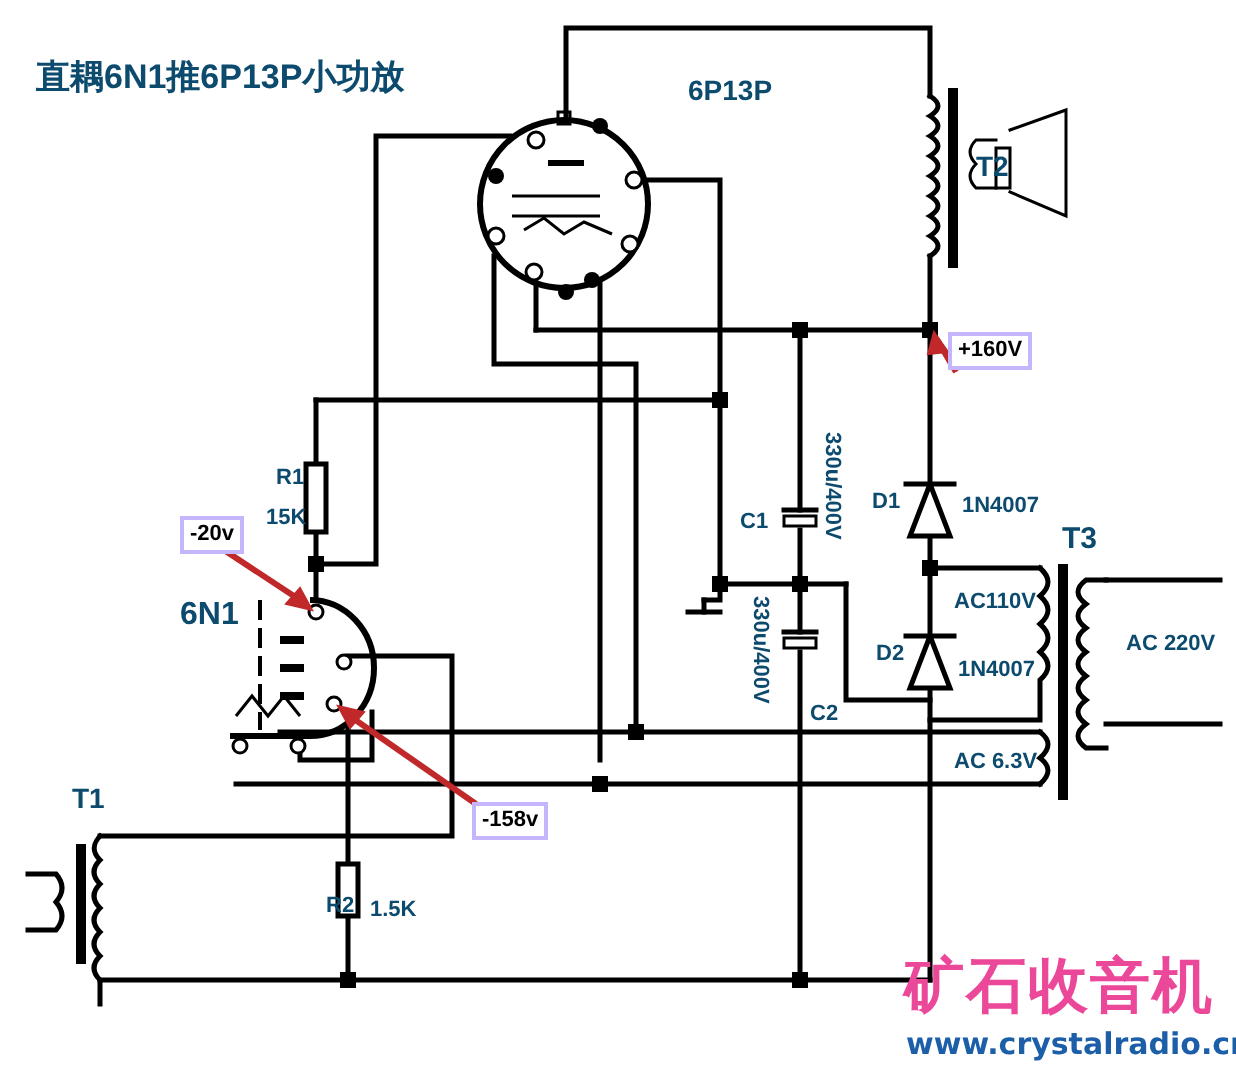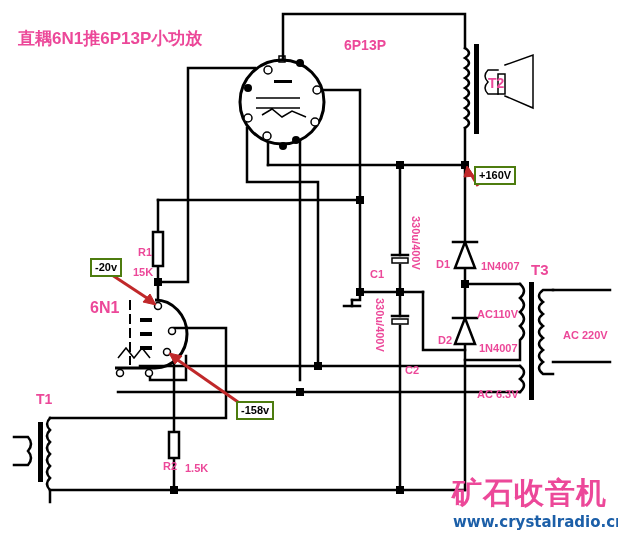--- a/index.html
+++ b/index.html
@@ -1,22 +1,22 @@
 <!DOCTYPE html>
 <html><head>
 <meta charset="utf-8">
 <style>
   html, body { margin: 0; padding: 0; background: #ffffff; }
   body { width: 618px; height: 535px; position: relative; overflow: hidden; font-family: "Liberation Sans", sans-serif; }
   #schem { position: absolute; left: 0; top: 0; }
-  .lbl { position: absolute; font-family: "Liberation Sans", sans-serif; font-weight: bold; color: #ec4899; white-space: nowrap; line-height: 1; }
+  .lbl { position: absolute; font-family: "Liberation Sans", sans-serif; font-weight: bold; color: #0c4a6e; white-space: nowrap; line-height: 1; }
   .title { left: 18px; top: 30px; font-size: 17px; letter-spacing: 0px; }
   .tube { font-size: 14px; }
-  .small { font-size: 11px; margin-top: 13px; }
-  .volt { position: absolute; border: 2px solid #4d7c0f; background: #fff; font-size: 11px; font-weight: bold; padding: 2px 3px; line-height: 1; font-family: "Liberation Sans", sans-serif; }
+  .small { font-size: 11px; }
+  .volt { position: absolute; border: 2px solid #c4b5fd; background: #fff; font-size: 11px; font-weight: bold; padding: 2px 3px; line-height: 1; font-family: "Liberation Sans", sans-serif; }
   .vert { writing-mode: vertical-rl; font-size: 11px; }
   .logo { position: absolute; left: 452px; top: 473px; font-size: 30px; font-weight: bold; color: #ec4899; letter-spacing: 1px; font-family: "DejaVu Sans", sans-serif; }
   .url { position: absolute; left: 453px; top: 513px; font-size: 15px; font-weight: bold; color: #1c5fa8; font-family: "DejaVu Sans", sans-serif; }
 </style>
 </head>
 <body>
 
 <svg id="schem" width="618" height="535" viewBox="0 0 618 535">
   <g stroke="#000" stroke-width="2.5" fill="none" stroke-linecap="square">
 

